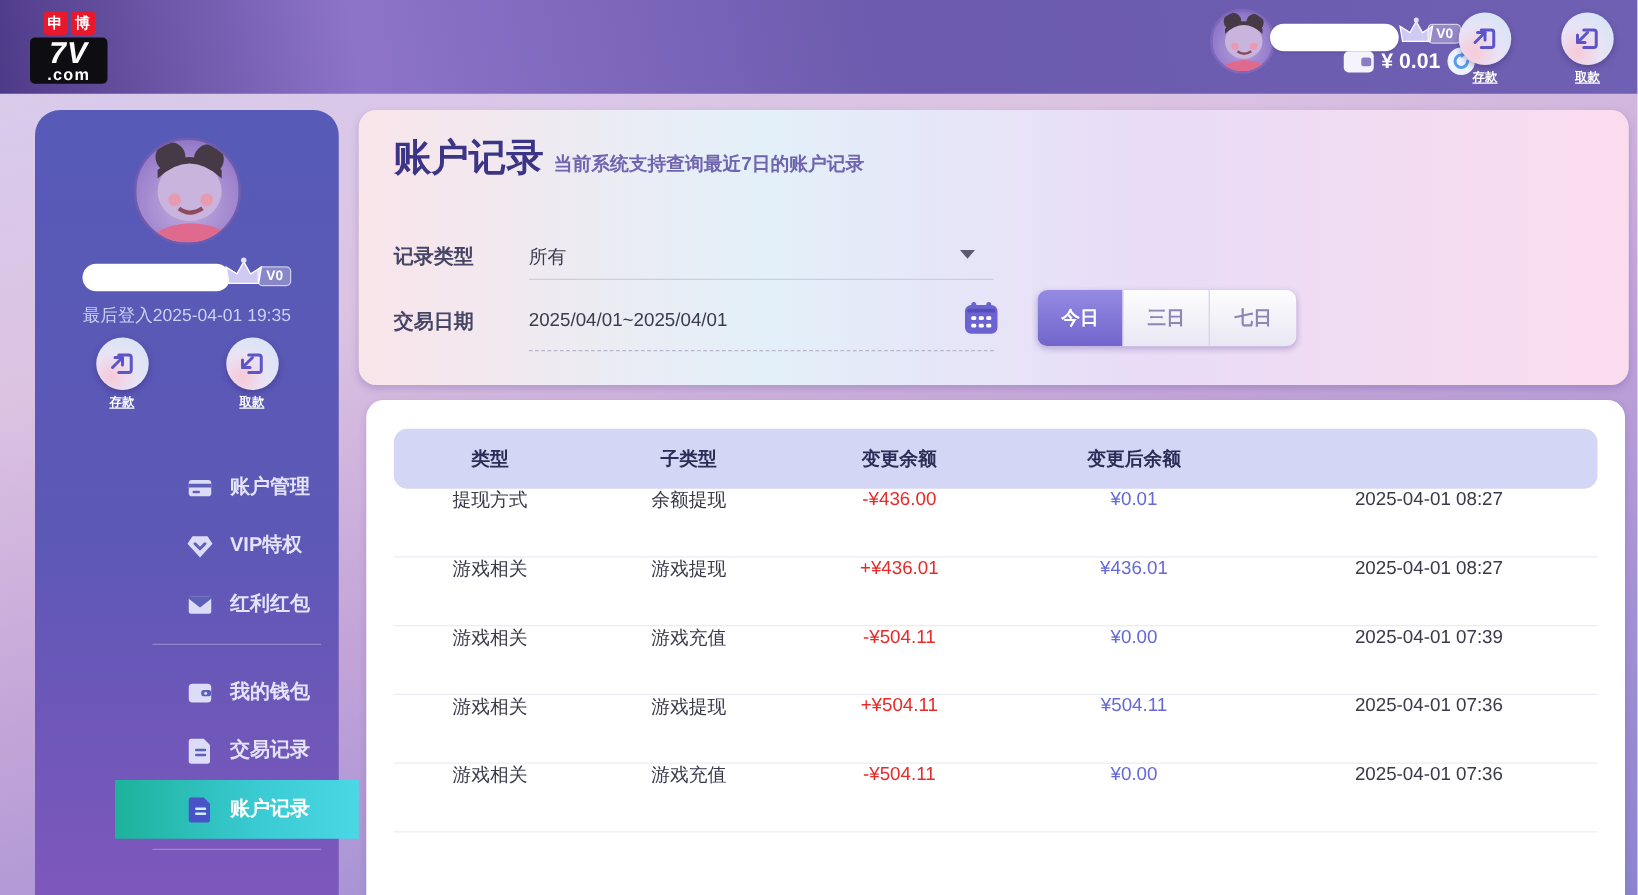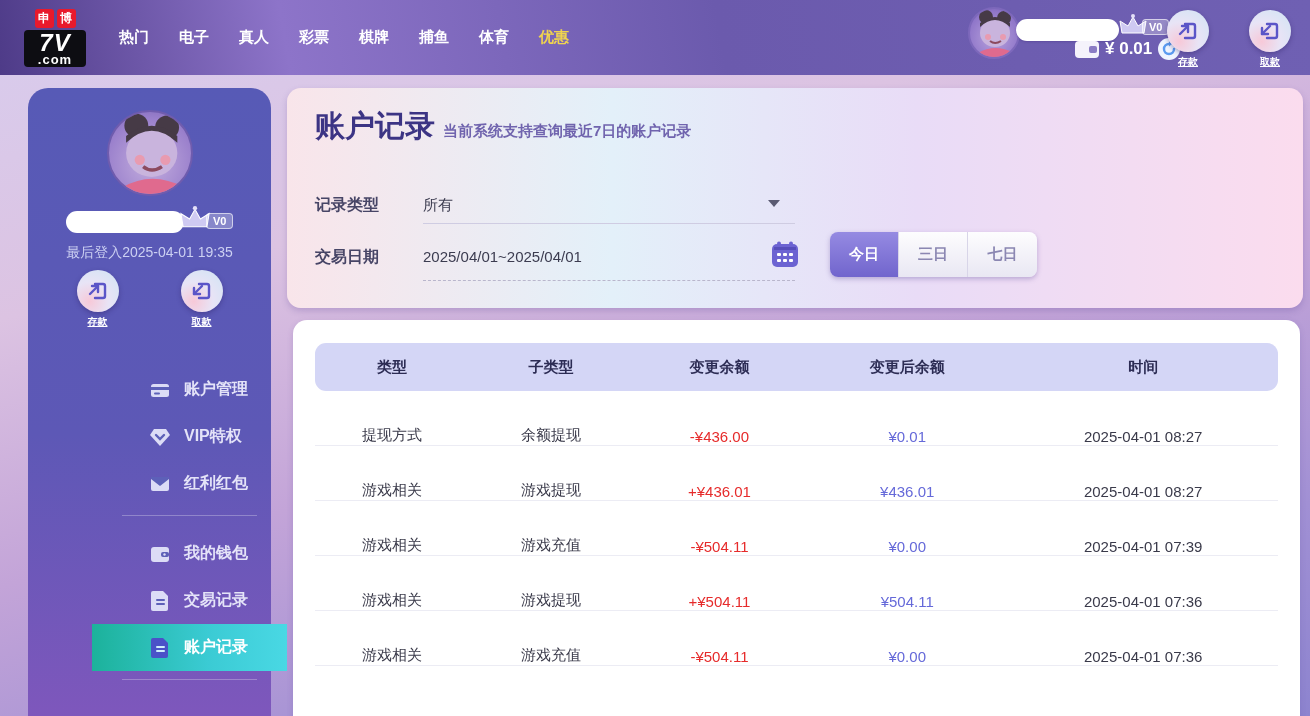--- a/index.html
+++ b/index.html
@@ -84,21 +84,21 @@
   .range-btn.active { background:linear-gradient(180deg,#958ae2 0%,#7165cd 100%); color:#fff; }
 
   
   .table-card {
     position:absolute; left:293px; top:320px; width:1007px; height:420px;
     background:#ffffff; border-radius:14px 14px 0 0; box-shadow:0 2px 6px rgba(90,70,150,.2);
   }
   .acct-table { position:absolute; left:22px; top:23px; width:963px; }
   .t-header { display:flex; height:48px; background:#d4d6f6; border-radius:11px; align-items:center; }
   .t-header .t-cell { font-size:15px; font-weight:bold; color:#2c2c54; }
-  .t-row { display:flex; height:55px; align-items:flex-end; border-bottom:1px solid #ececf4; }
+  .t-row { display:flex; height:55px; align-items:flex-start; border-bottom:1px solid #ececf4; }
   .t-cell { text-align:center; font-size:15px; }
   .c0 { width:16%; } .c1 { width:17%; } .c2 { width:18%; } .c3 { width:21%; } .c4 { width:28%; }
   .cell-type, .cell-time { color:#3a3a4a; }
   .cell-change { color:#e62b2b; }
   .cell-after { color:#6569d9; }
 
   svg { display:block; }
 </style>
 </head>
 <body>
@@ -106,30 +106,20 @@
 <div class="topbar">
   <div class="logo">
     <div class="logo-top">
       <span class="logo-sq">申</span>
       <span class="logo-sq">博</span>
     </div>
     <div class="logo-box">
       <div class="logo-main">7V</div>
       <div class="logo-sub">.com</div>
     </div>
-  </div>
-  <div class="topnav">
-    <div class="topnav-item">热门</div>
-    <div class="topnav-item">电子</div>
-    <div class="topnav-item">真人</div>
-    <div class="topnav-item">彩票</div>
-    <div class="topnav-item">棋牌</div>
-    <div class="topnav-item">捕鱼</div>
-    <div class="topnav-item">体育</div>
-    <div class="topnav-item active">优惠</div>
   </div>
   <div class="user-cluster">
     <div class="tb-avatar">
       <svg width="48" height="48" viewBox="0 0 48 48">
         <circle cx="16" cy="8" r="7" fill="#463a46"></circle>
           <circle cx="34" cy="9" r="7" fill="#463a46"></circle>
         <ellipse cx="25" cy="24" rx="15" ry="14" fill="#c9b4dd"></ellipse>
         <path d="M10 18 Q25 4 40 18 L40 14 Q25 2 10 14 Z" fill="#463a46"></path>
         <circle cx="18" cy="28" r="3" fill="#e89bb0"></circle>
           <circle cx="33" cy="28" r="3" fill="#e89bb0"></circle>
@@ -325,21 +315,20 @@
   </div>
 </div>
 
 <div class="table-card">
   <div class="acct-table">
     <div class="t-header">
       <div class="t-cell c0">类型</div>
       <div class="t-cell c1">子类型</div>
       <div class="t-cell c2">变更余额</div>
       <div class="t-cell c3">变更后余额</div>
-      <div class="t-cell c4">时间</div>
     </div>
 
     <div class="t-row">
       <div class="t-cell c0 cell-type">提现方式</div>
       <div class="t-cell c1 cell-type">余额提现</div>
       <div class="t-cell c2 cell-change">-¥436.00</div>
       <div class="t-cell c3 cell-after">¥0.01</div>
       <div class="t-cell c4 cell-time">2025-04-01 08:27</div>
     </div>
     <div class="t-row">

